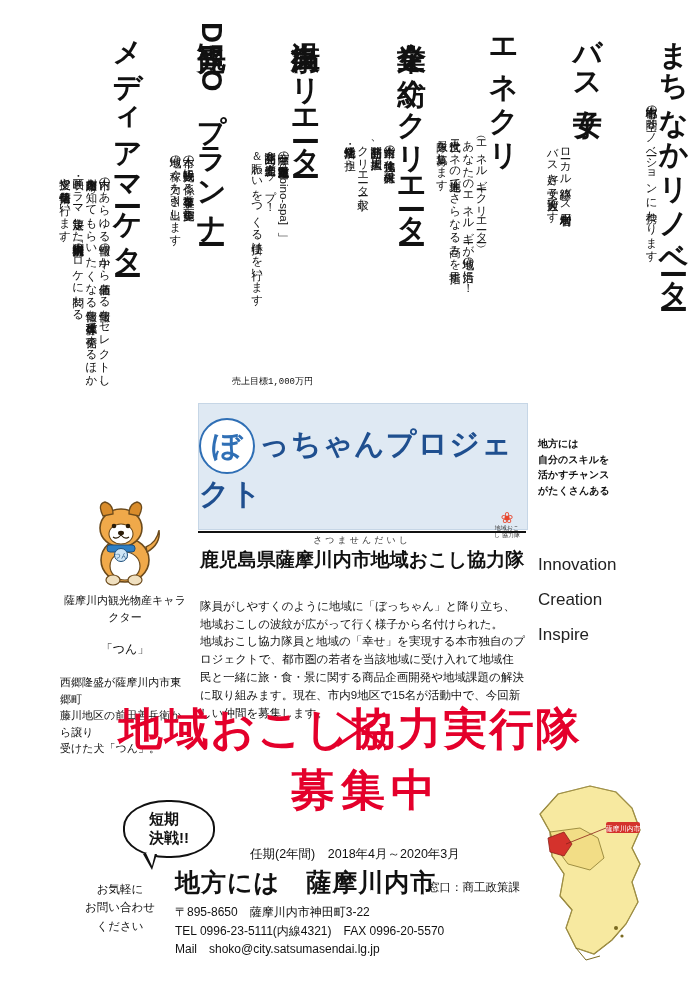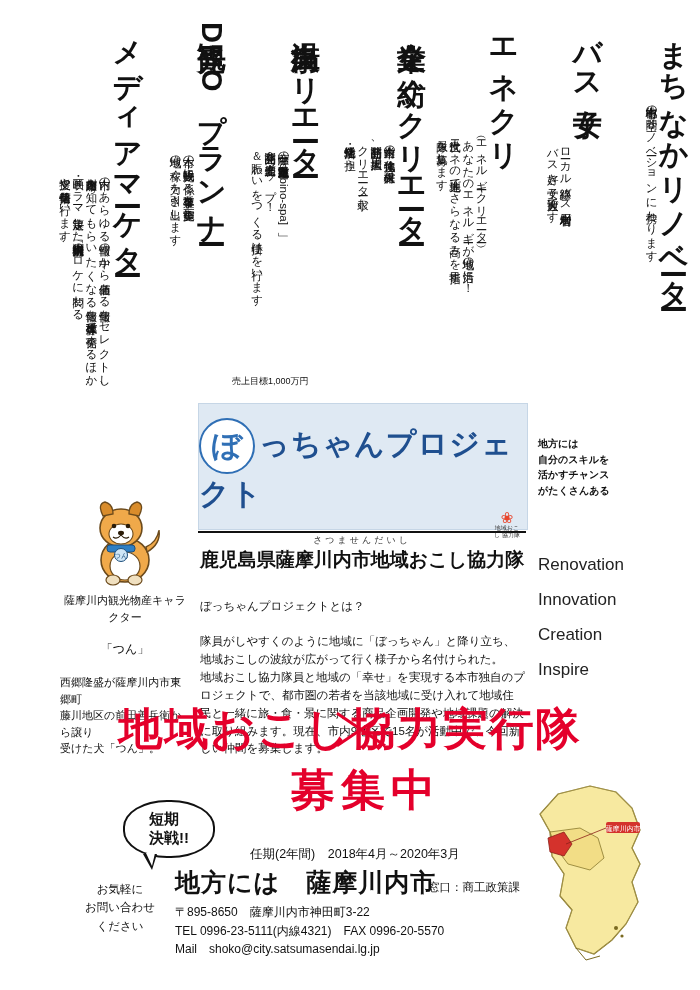--- a/index.html
+++ b/index.html
@@ -125,21 +125,21 @@
   #addr{position:absolute;left:175px;top:903px;font-size:12px;line-height:1.55;white-space:pre-line;}
   #okigaru{
     position:absolute;left:72px;top:880px;width:96px;text-align:center;
     font-size:11.5px;line-height:1.6;white-space:pre-line;
   }
 
   
   #map{position:absolute;left:520px;top:778px;width:150px;height:190px;}
   #map svg{display:block;}
 
-  #sales-note{position:absolute;left:232px;top:375px;font-size:9px;}
+  #sales-note{position:absolute;left:232px;top:375px;font-size:9px;font-family:Liberation Mono, monospace;}
 </style>
 </head>
 <body>
 
 <div id="columns">
 
   <div class="col colwrap" style="right:0px;">
     <div class="v head">まちなかリノベーター</div>
     <div class="v sub" style="margin-top:78px;">中心市街地の空間リノベーションに携わります</div>
   </div>
@@ -202,32 +202,30 @@
   <span class="ruby">さつませんだいし</span>
   <span class="org">鹿児島県薩摩川内市地域おこし協力隊</span>
   <div id="org-mark">
     <div class="dots">❀</div>
     <div class="mk">地域おこし
 協力隊</div>
   </div>
 </div>
 
 <div id="about">
-  <div>ぼっちゃんプロジェクトとは？</div>
   <div>隊員がしやすくのように地域に「ぼっちゃん」と降り立ち、地域おこしの波紋が広がって行く様子から名付けられた。
 地域おこし協力隊員と地域の「幸せ」を実現する本市独自のプロジェクトで、都市圏の若者を当該地域に受け入れて地域住民と一緒に旅・食・景に関する商品企画開発や地域課題の解決に取り組みます。現在、市内9地区で15名が活動中で、今回新しい仲間を募集します。</div>
 </div>
 
 <div id="chance">地方には
 自分のスキルを
 活かすチャンス
 がたくさんある</div>
 
 <div id="eng">
-  <div>Renovation</div>
   <div>Innovation</div>
   <div>Creation</div>
   <div>Inspire</div>
 </div>
 
 <div id="mascot">
   <svg width="96" height="86" viewBox="0 0 96 86">
 
     <ellipse cx="48" cy="60" rx="24" ry="22" fill="#f0a94a" stroke="#6b4a1c" stroke-width="1.6"></ellipse>
     <ellipse cx="48" cy="66" rx="15" ry="14" fill="#ffffff" stroke="#6b4a1c" stroke-width="1.2"></ellipse>

